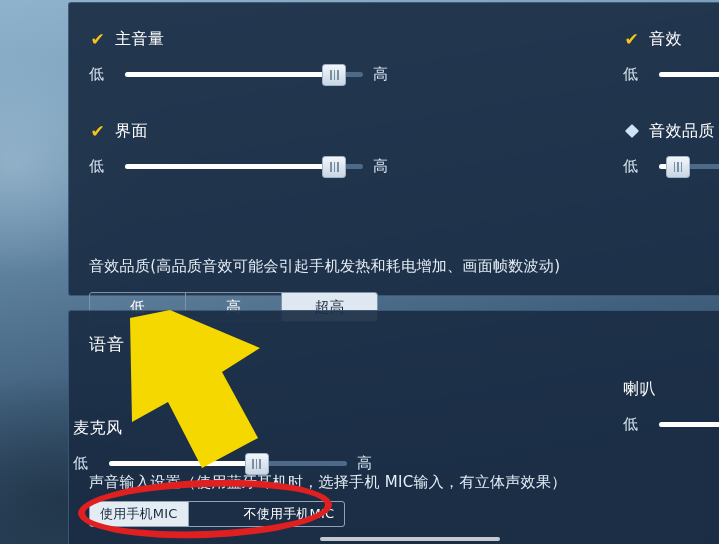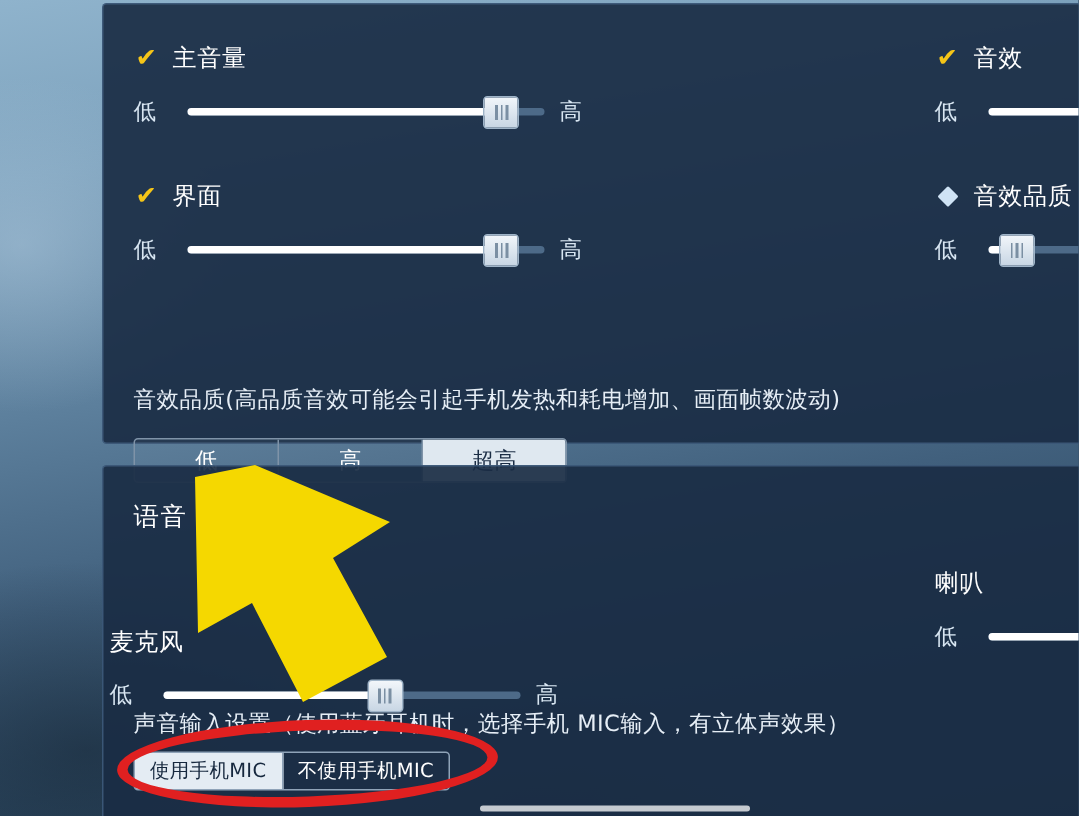--- a/index.html
+++ b/index.html
@@ -127,21 +127,21 @@
   }
   .mic-item {
     display: flex; align-items: center; justify-content: center;
     padding: 0 10px;
     font-size: 13px;
     color: #ffffff;
     border-right: 1px solid #8fa3b8;
     letter-spacing: .2px;
     text-align: right;
   }
-  .mic-item:last-child { border-right: none; }
+  .mic-item:last-child { border-right: none; margin-left: 45px; }
   .mic-item.active { background: #e4ecf3; color: #16283e; }
 
   
   #scroll-ind {
     position: absolute; left: 320px; bottom: 3px;
     width: 180px; height: 4px;
     background: rgba(255,255,255,0.75);
     border-radius: 2px;
   }
 

